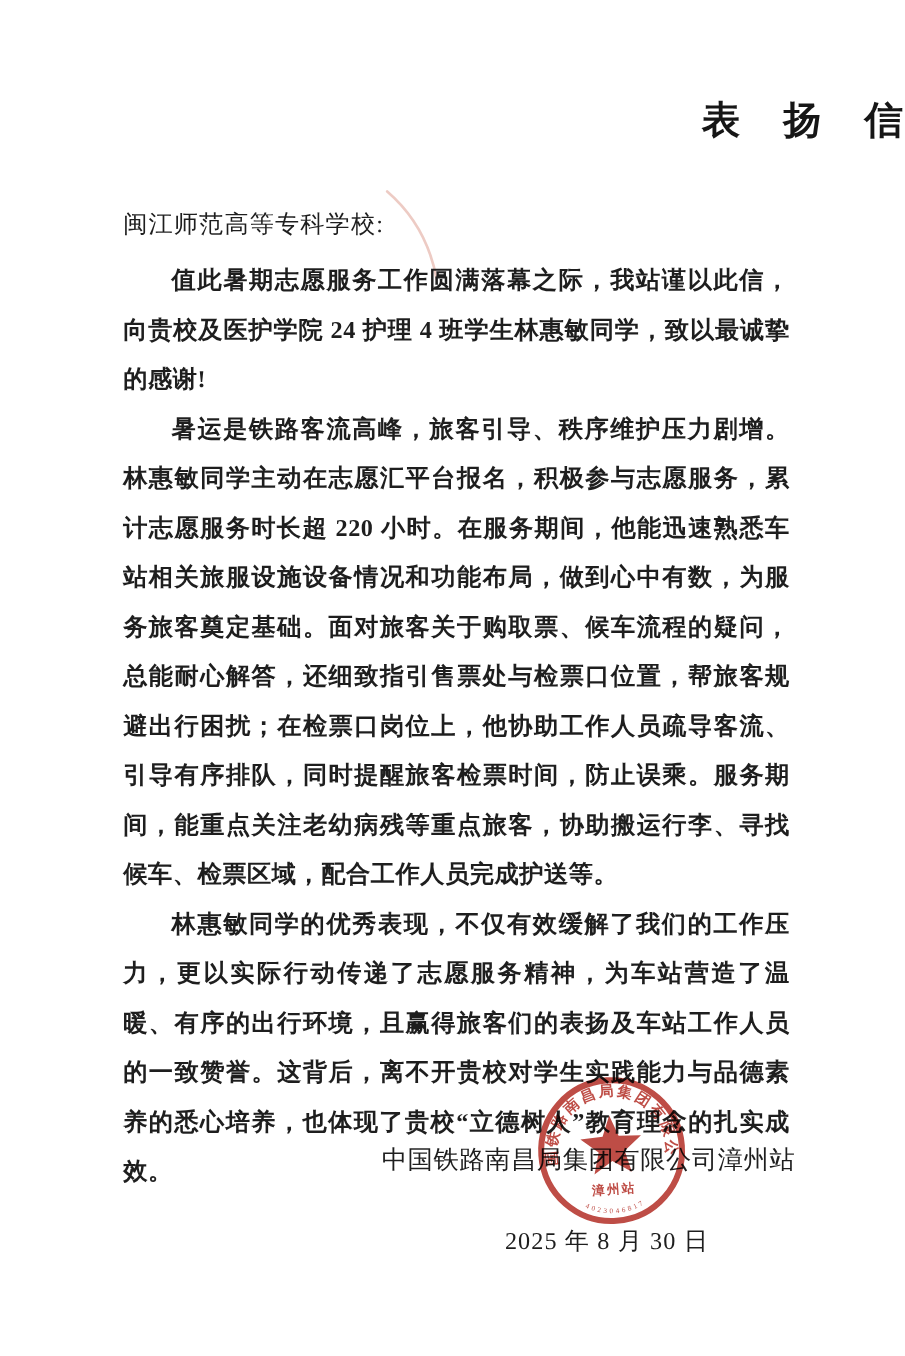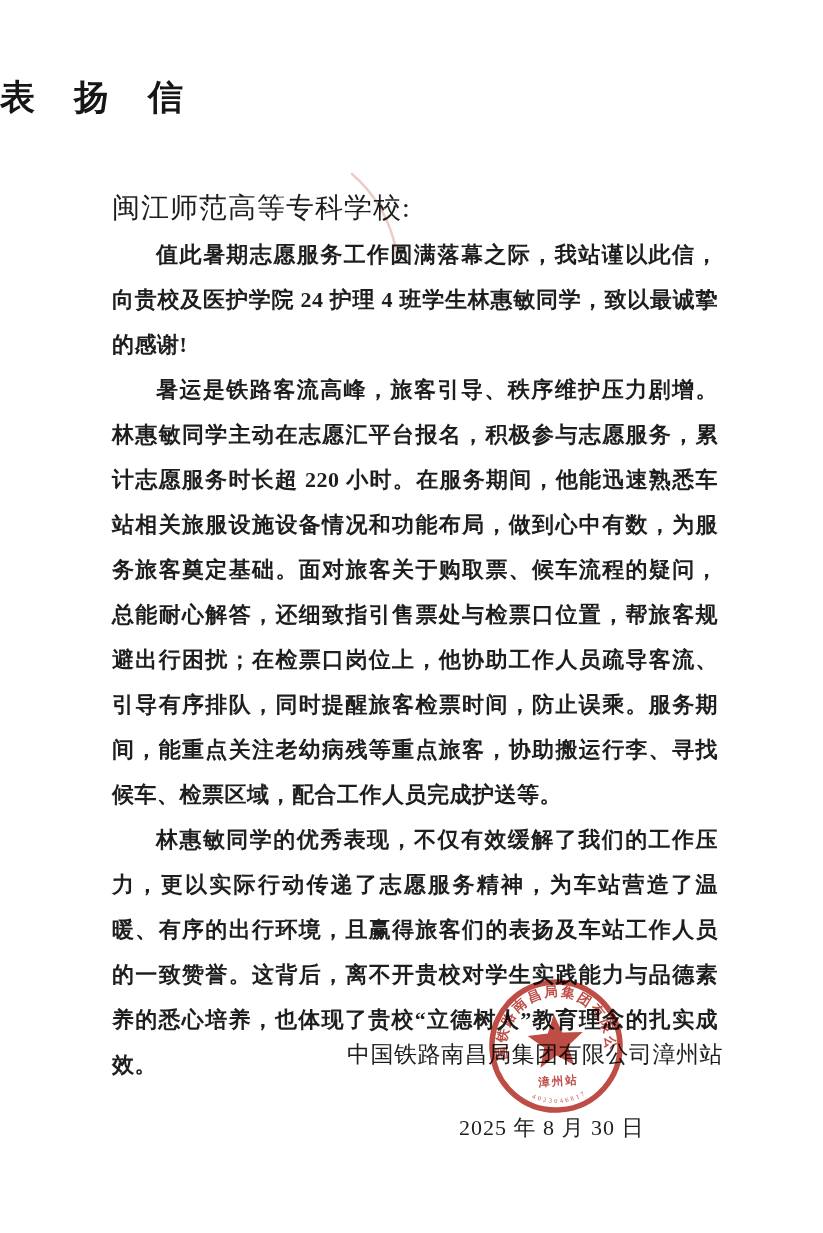--- a/index.html
+++ b/index.html
@@ -11,34 +11,34 @@
     position: relative;
     width: 823px;
     height: 1233px;
     background: #ffffff;
     overflow: hidden;
     font-family: "Liberation Serif", "DejaVu Serif", serif;
     color: #1e1e1e;
   }
   .title {
     position: absolute;
-    top: 74px;
+    top: 86px;
     left: 0;
     width: 100%;
-    text-align: left;
+    text-align: right;
     font-size: 35px;
     font-weight: 700;
     color: #161616;
     letter-spacing: 2px;
   }
   .salutation {
     position: absolute;
     top: 189px;
     left: 112px;
-    font-size: 28px;
+    font-size: 22px;
     letter-spacing: 1px;
   }
   .letter-body {
     position: absolute;
     top: 232px;
     left: 112px;
     width: 606px;
   }
   .letter-body p {
     margin: 0;

